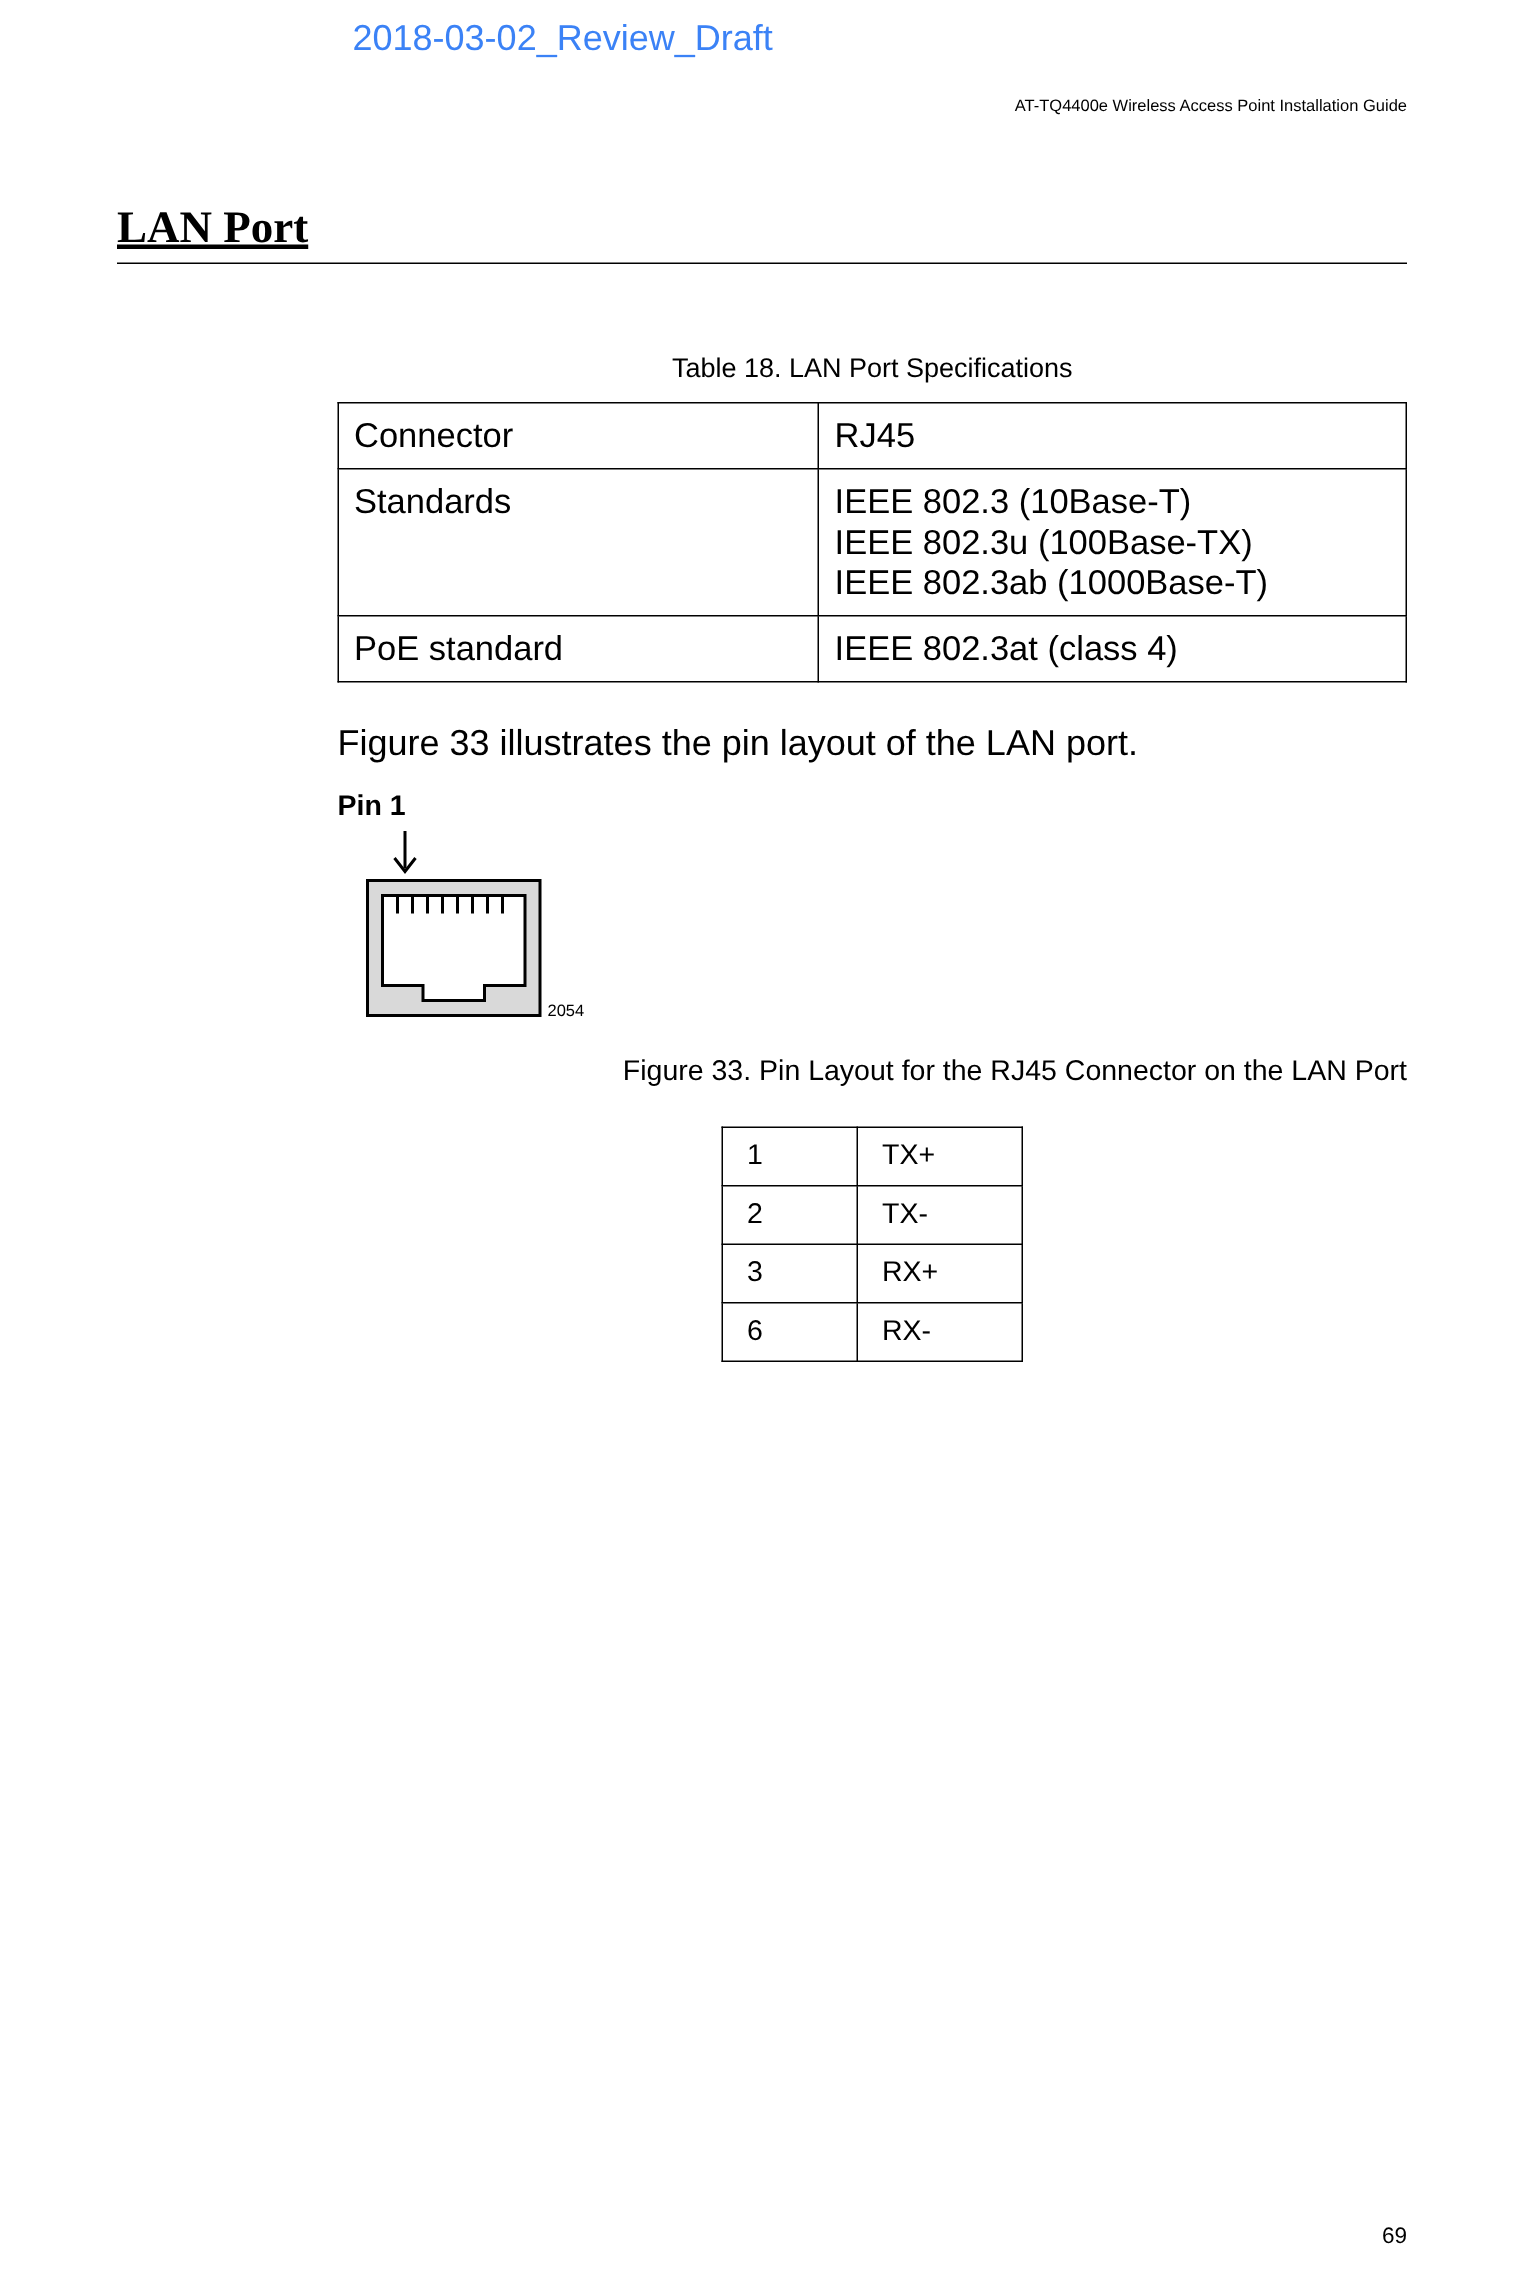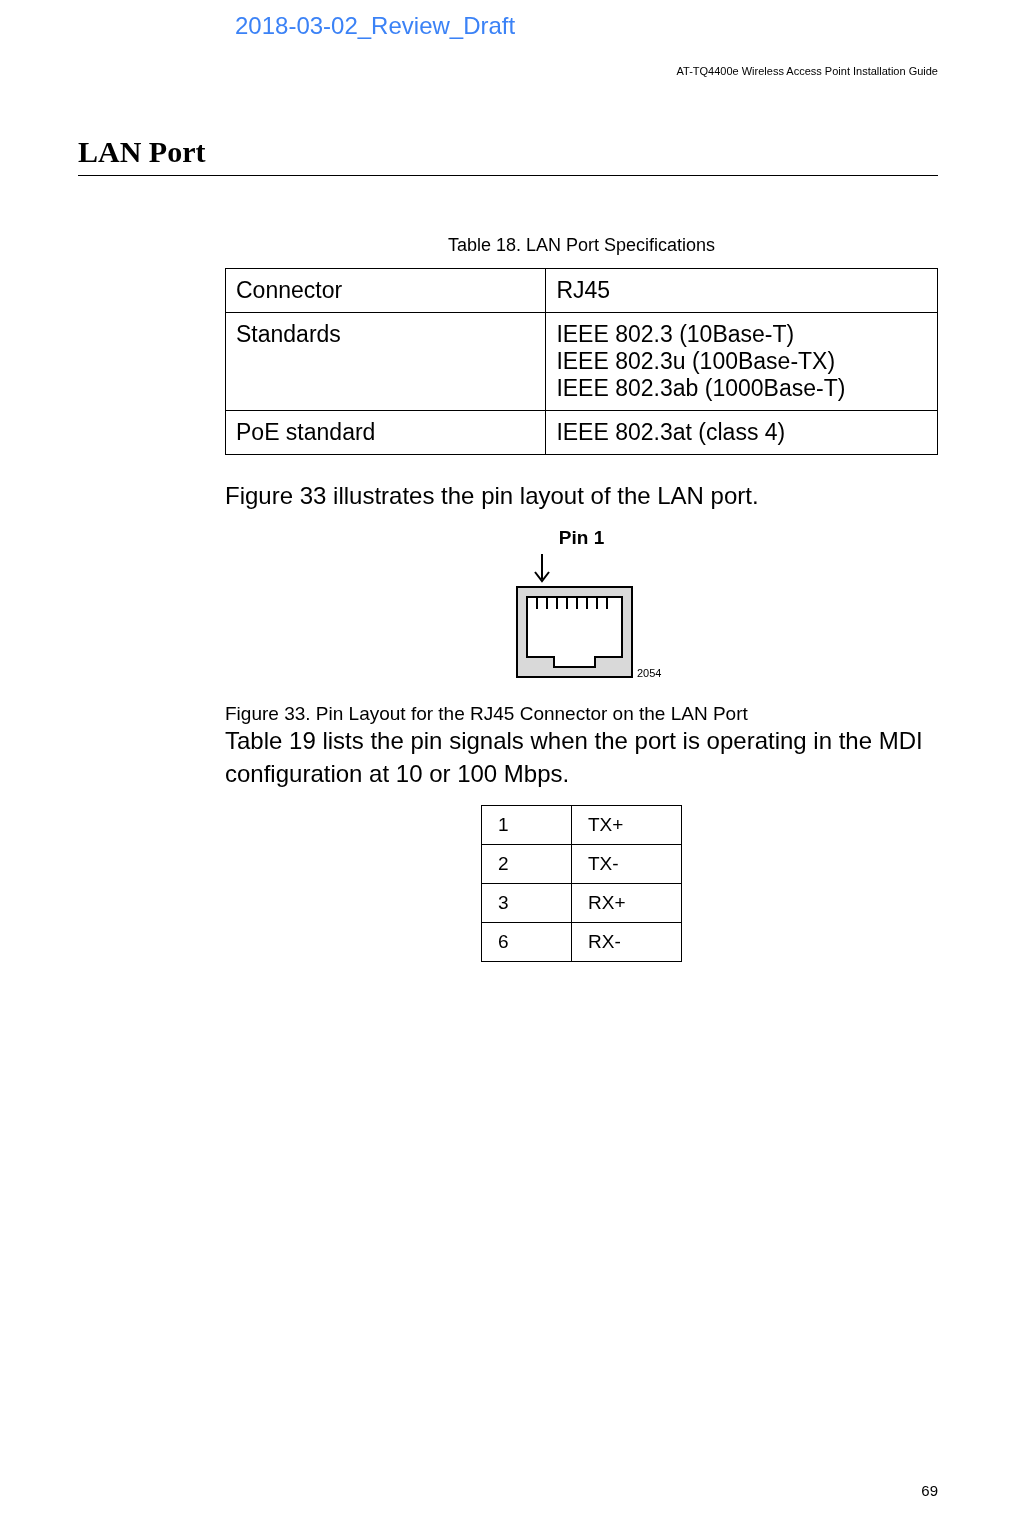--- a/index.html
+++ b/index.html
@@ -30,20 +30,21 @@
       font-size: 11px;
       color: #000;
     }
     .section-title {
       position: absolute;
       top: 135px;
       left: 78px;
       font-family: "Times New Roman", serif;
       font-size: 30px;
       font-weight: bold;
+      text-decoration: underline;
     }
     .section-rule {
       position: absolute;
       top: 175px;
       left: 78px;
       right: 75px;
       border-top: 1px solid #000;
     }
     .content {
       position: absolute;
@@ -69,35 +70,36 @@
     }
     .table18 td:first-child {
       width: 45%;
     }
     .body-text {
       font-size: 24px;
       margin-bottom: 15px;
       line-height: 1.35;
     }
     .figure-container {
-      text-align: center;
+      text-align: left;
       margin-bottom: 15px;
     }
     .pin-label {
       font-size: 19px;
       font-weight: bold;
       display: block;
       margin-bottom: 0;
     }
     .rj45-svg {
       display: inline-block;
     }
     .figure-caption {
-      text-align: left;
+      text-align: right;
       font-size: 19px;
+      margin-bottom: 25px;
     }
     .table19 {
       border-collapse: collapse;
       margin: 0 auto;
     }
     .table19 th, .table19 td {
       border: 1.5px solid #000;
       padding: 8px 16px;
       font-size: 19px;
       text-align: left;
@@ -174,21 +176,20 @@
       <line x1="80" y1="48" x2="80" y2="60" stroke="#000" stroke-width="2"></line>
       <line x1="90" y1="48" x2="90" y2="60" stroke="#000" stroke-width="2"></line>
       <line x1="100" y1="48" x2="100" y2="60" stroke="#000" stroke-width="2"></line>
       <line x1="110" y1="48" x2="110" y2="60" stroke="#000" stroke-width="2"></line>
       <text x="140" y="128" font-size="11" font-family="Arial">2054</text>
     </svg>
   </div>
 
   <div class="figure-caption">Figure 33. Pin Layout for the RJ45 Connector on the LAN Port</div>
 
-  <p class="body-text">Table 19 lists the pin signals when the port is operating in the MDI configuration at 10 or 100 Mbps.</p>
 
   <table class="table19">
     <tbody>
     <tr>
       <td>1</td>
       <td>TX+</td>
     </tr>
     <tr>
       <td>2</td>
       <td>TX-</td>

